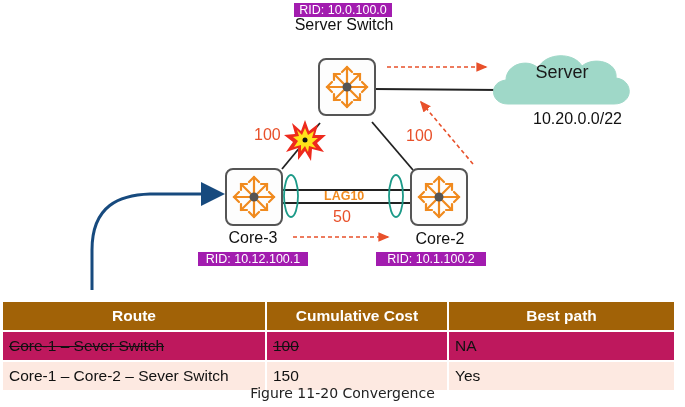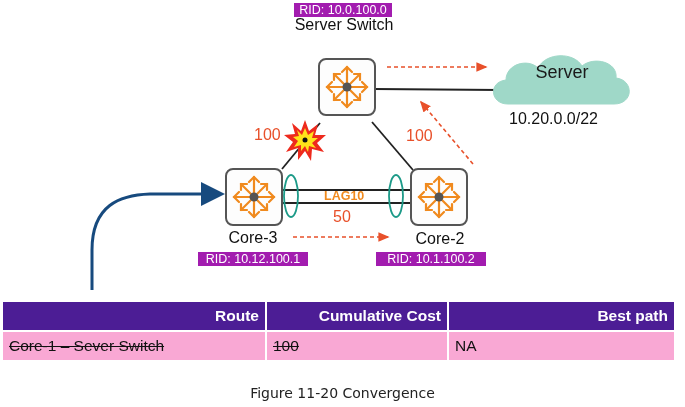--- a/index.html
+++ b/index.html
@@ -4,29 +4,29 @@
 <style>
   html, body { margin: 0; padding: 0; background: #ffffff; }
   body { width: 685px; height: 407px; position: relative; overflow: hidden;
          font-family: "Liberation Sans", sans-serif; }
   .rid { position: absolute; background: #a21caf; color: #ffffff; font-size: 12.5px;
          text-align: center; line-height: 14px; height: 14px; }
   .node-label { position: absolute; font-weight: normal; font-size: 16px; color: #111; text-align: center; }
   .cost { position: absolute; color: #e8502a; font-size: 16px; }
   #diagram { position: absolute; left: 0; top: 0; }
   .cloud-text { position: absolute; color: #1a1a1a; font-size: 18px; text-align: center; line-height: 19px; }
-  .subnet { position: absolute; color: #111; font-size: 16px; }
+  .subnet { position: absolute; color: #111; font-size: 16px; margin-left: 24px; }
   .lag { position: absolute; color: #f08a1e; font-weight: bold; font-size: 12.5px; }
   table.routes { position: absolute; left: 3px; top: 302px; width: 673px; border-collapse: collapse;
                  font-size: 15.5px; }
-  table.routes th { background: #4c1d95; color: #ffffff; font-weight: bold; text-align: right;
+  table.routes th { background: #a16207; color: #ffffff; font-weight: bold; text-align: center;
                     padding: 0 6px; height: 28px; border-right: 2px solid #fff; }
   table.routes td { padding: 0 6px; height: 28px; color: #111; border-right: 2px solid #fff;
                     border-top: 2px solid #fff; }
-  table.routes tr.r1 td { background: #f9a8d4; }
+  table.routes tr.r1 td { background: #be185d; }
   table.routes tr.r2 td { background: #fde9e1; }
   .strike { text-decoration: line-through; }
   .caption { position: absolute; left: 0; width: 685px; top: 385px; text-align: center;
              font-family: "DejaVu Sans", sans-serif; font-size: 14px; color: #222; }
 </style>
 </head>
 <body>
 
 <svg id="diagram" width="685" height="300">
   <defs>
@@ -114,16 +114,21 @@
       <th style="width:168px;">Cumulative Cost</th>
       <th>Best path</th>
     </tr>
   </thead>
   <tbody>
     <tr class="r1">
       <td class="strike">Core-1 – Sever Switch</td>
       <td class="strike">100</td>
       <td>NA</td>
     </tr>
+    <tr class="r2">
+      <td>Core-1 – Core-2 – Sever Switch</td>
+      <td>150</td>
+      <td>Yes</td>
+    </tr>
   </tbody>
 </table>
 
 <div class="caption">Figure 11-20 Convergence</div>
 
 </body></html>

